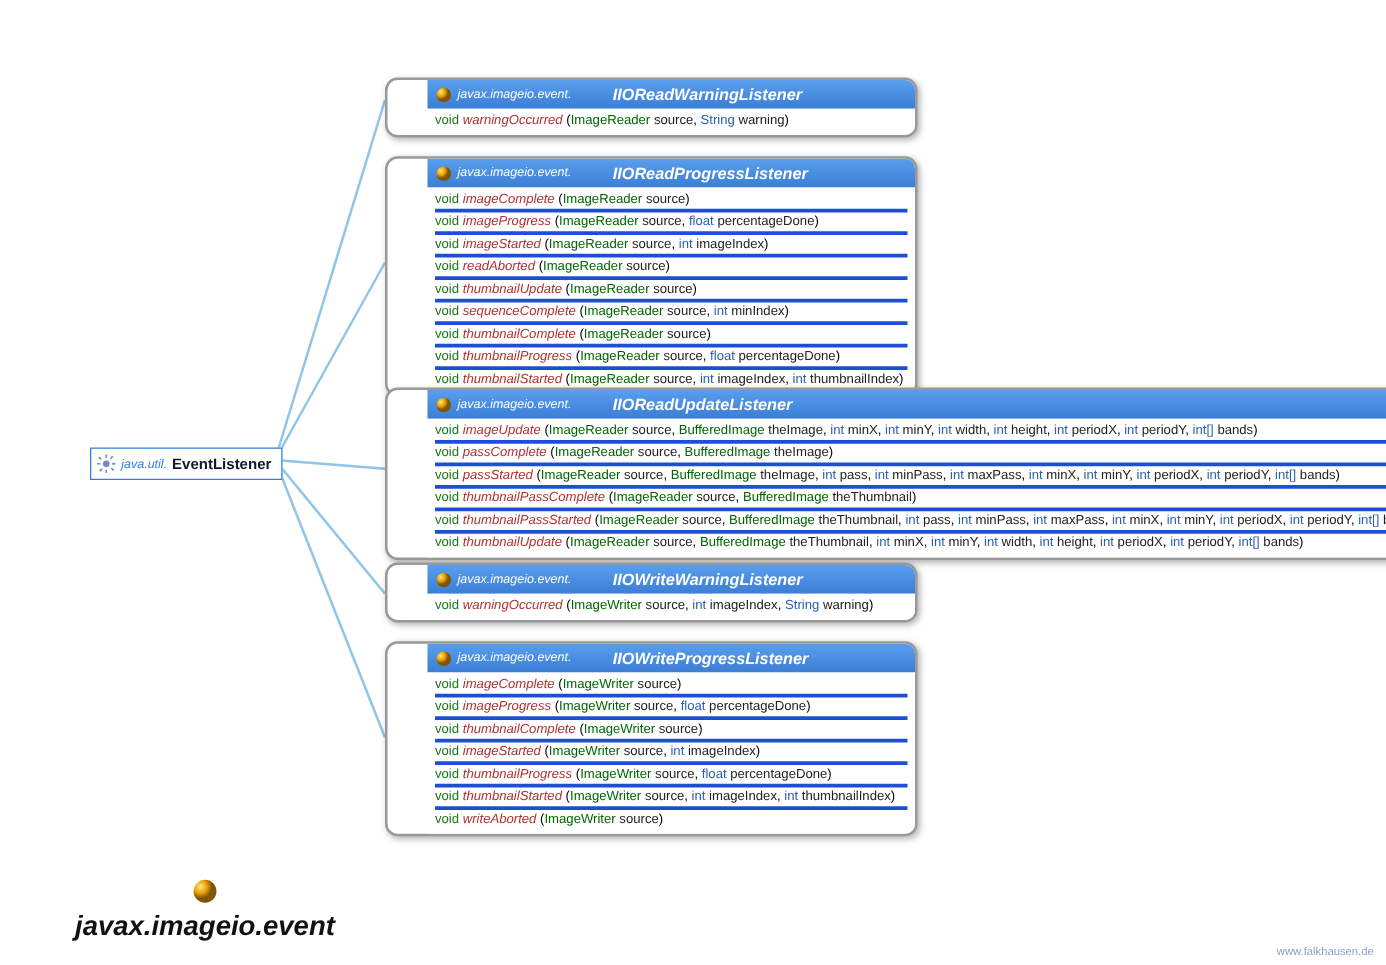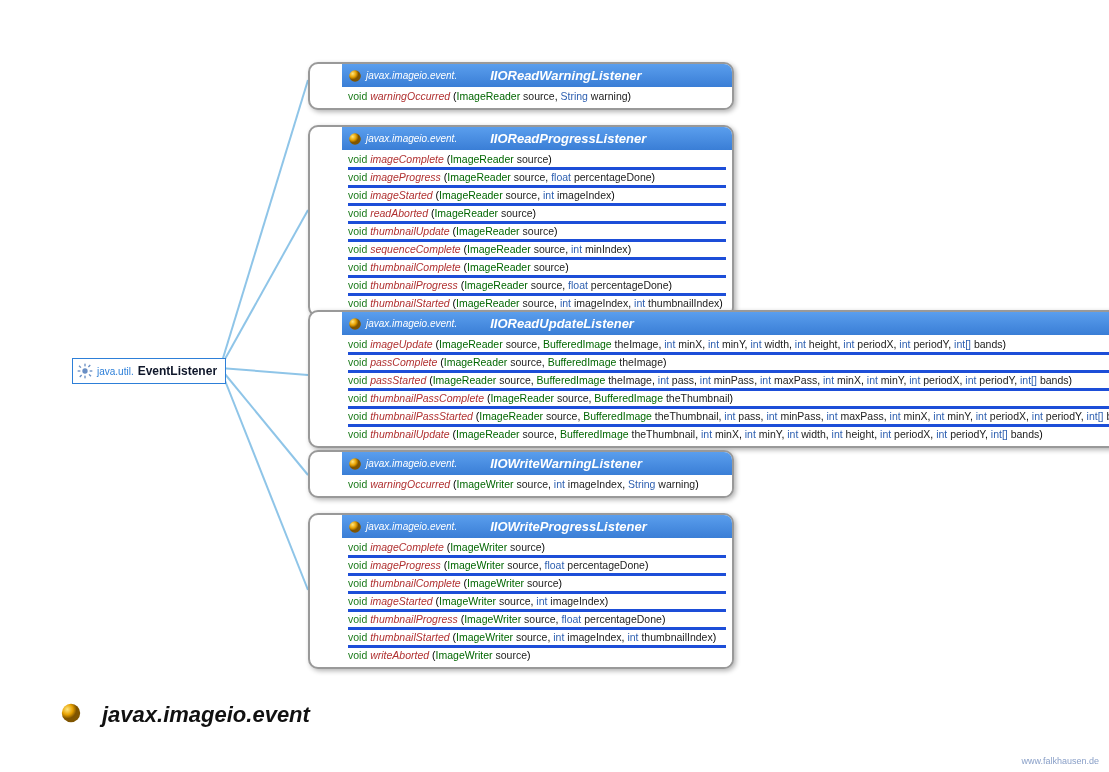--- a/index.html
+++ b/index.html
@@ -19,21 +19,21 @@
     top: 358px;
     background: #fff;
     border: 1px solid #2d7fd8;
     padding: 4px 8px 4px 4px;
     display: flex;
     align-items: center;
     gap: 4px;
     z-index: 10;
   }
   .gear-icon { width:16px; height:16px; display:inline-block; }
-  .root-pkg { color: #2d7fd8; font-size: 10px; }
+  .root-pkg { color: #2d7fd8; font-style: italic; font-size: 10px; }
   .root-name { color: #0f172a; font-weight: bold; font-style: normal; font-size: 12px; }
   .iface-box {
     position: absolute;
     background: #fff;
     border: 2px solid #999;
     border-radius: 10px;
     box-shadow: 2px 2px 5px rgba(0,0,0,0.3);
     z-index: 10;
     overflow: hidden;
     padding-left: 32px;
@@ -57,25 +57,27 @@
   .mname { color: #b03030; font-style: italic; font-weight: normal; }
   .ptype { color: #006600; }
   .ktype { color: #2d5fb0; }
   .pname { color: #222; }
   svg.lines { position:absolute; left:0; top:0; z-index:1; pointer-events:none; }
   .title-box {
     position: absolute;
     left: 60px;
     top: 702px;
     display: flex;
-    gap: 20px;
+    align-items: center;
+    gap: 4px;
     font-size: 22px;
     font-weight: bold;
     font-style: italic;
     color: #111;
+    flex-direction: column;
   }
   .title-icon { width:22px; height:22px; }
   .footer-link {
     position: absolute;
     right: 10px;
     bottom: 6px;
     font-size: 9px;
     color: #8aa0c8;
   }
 </style>

